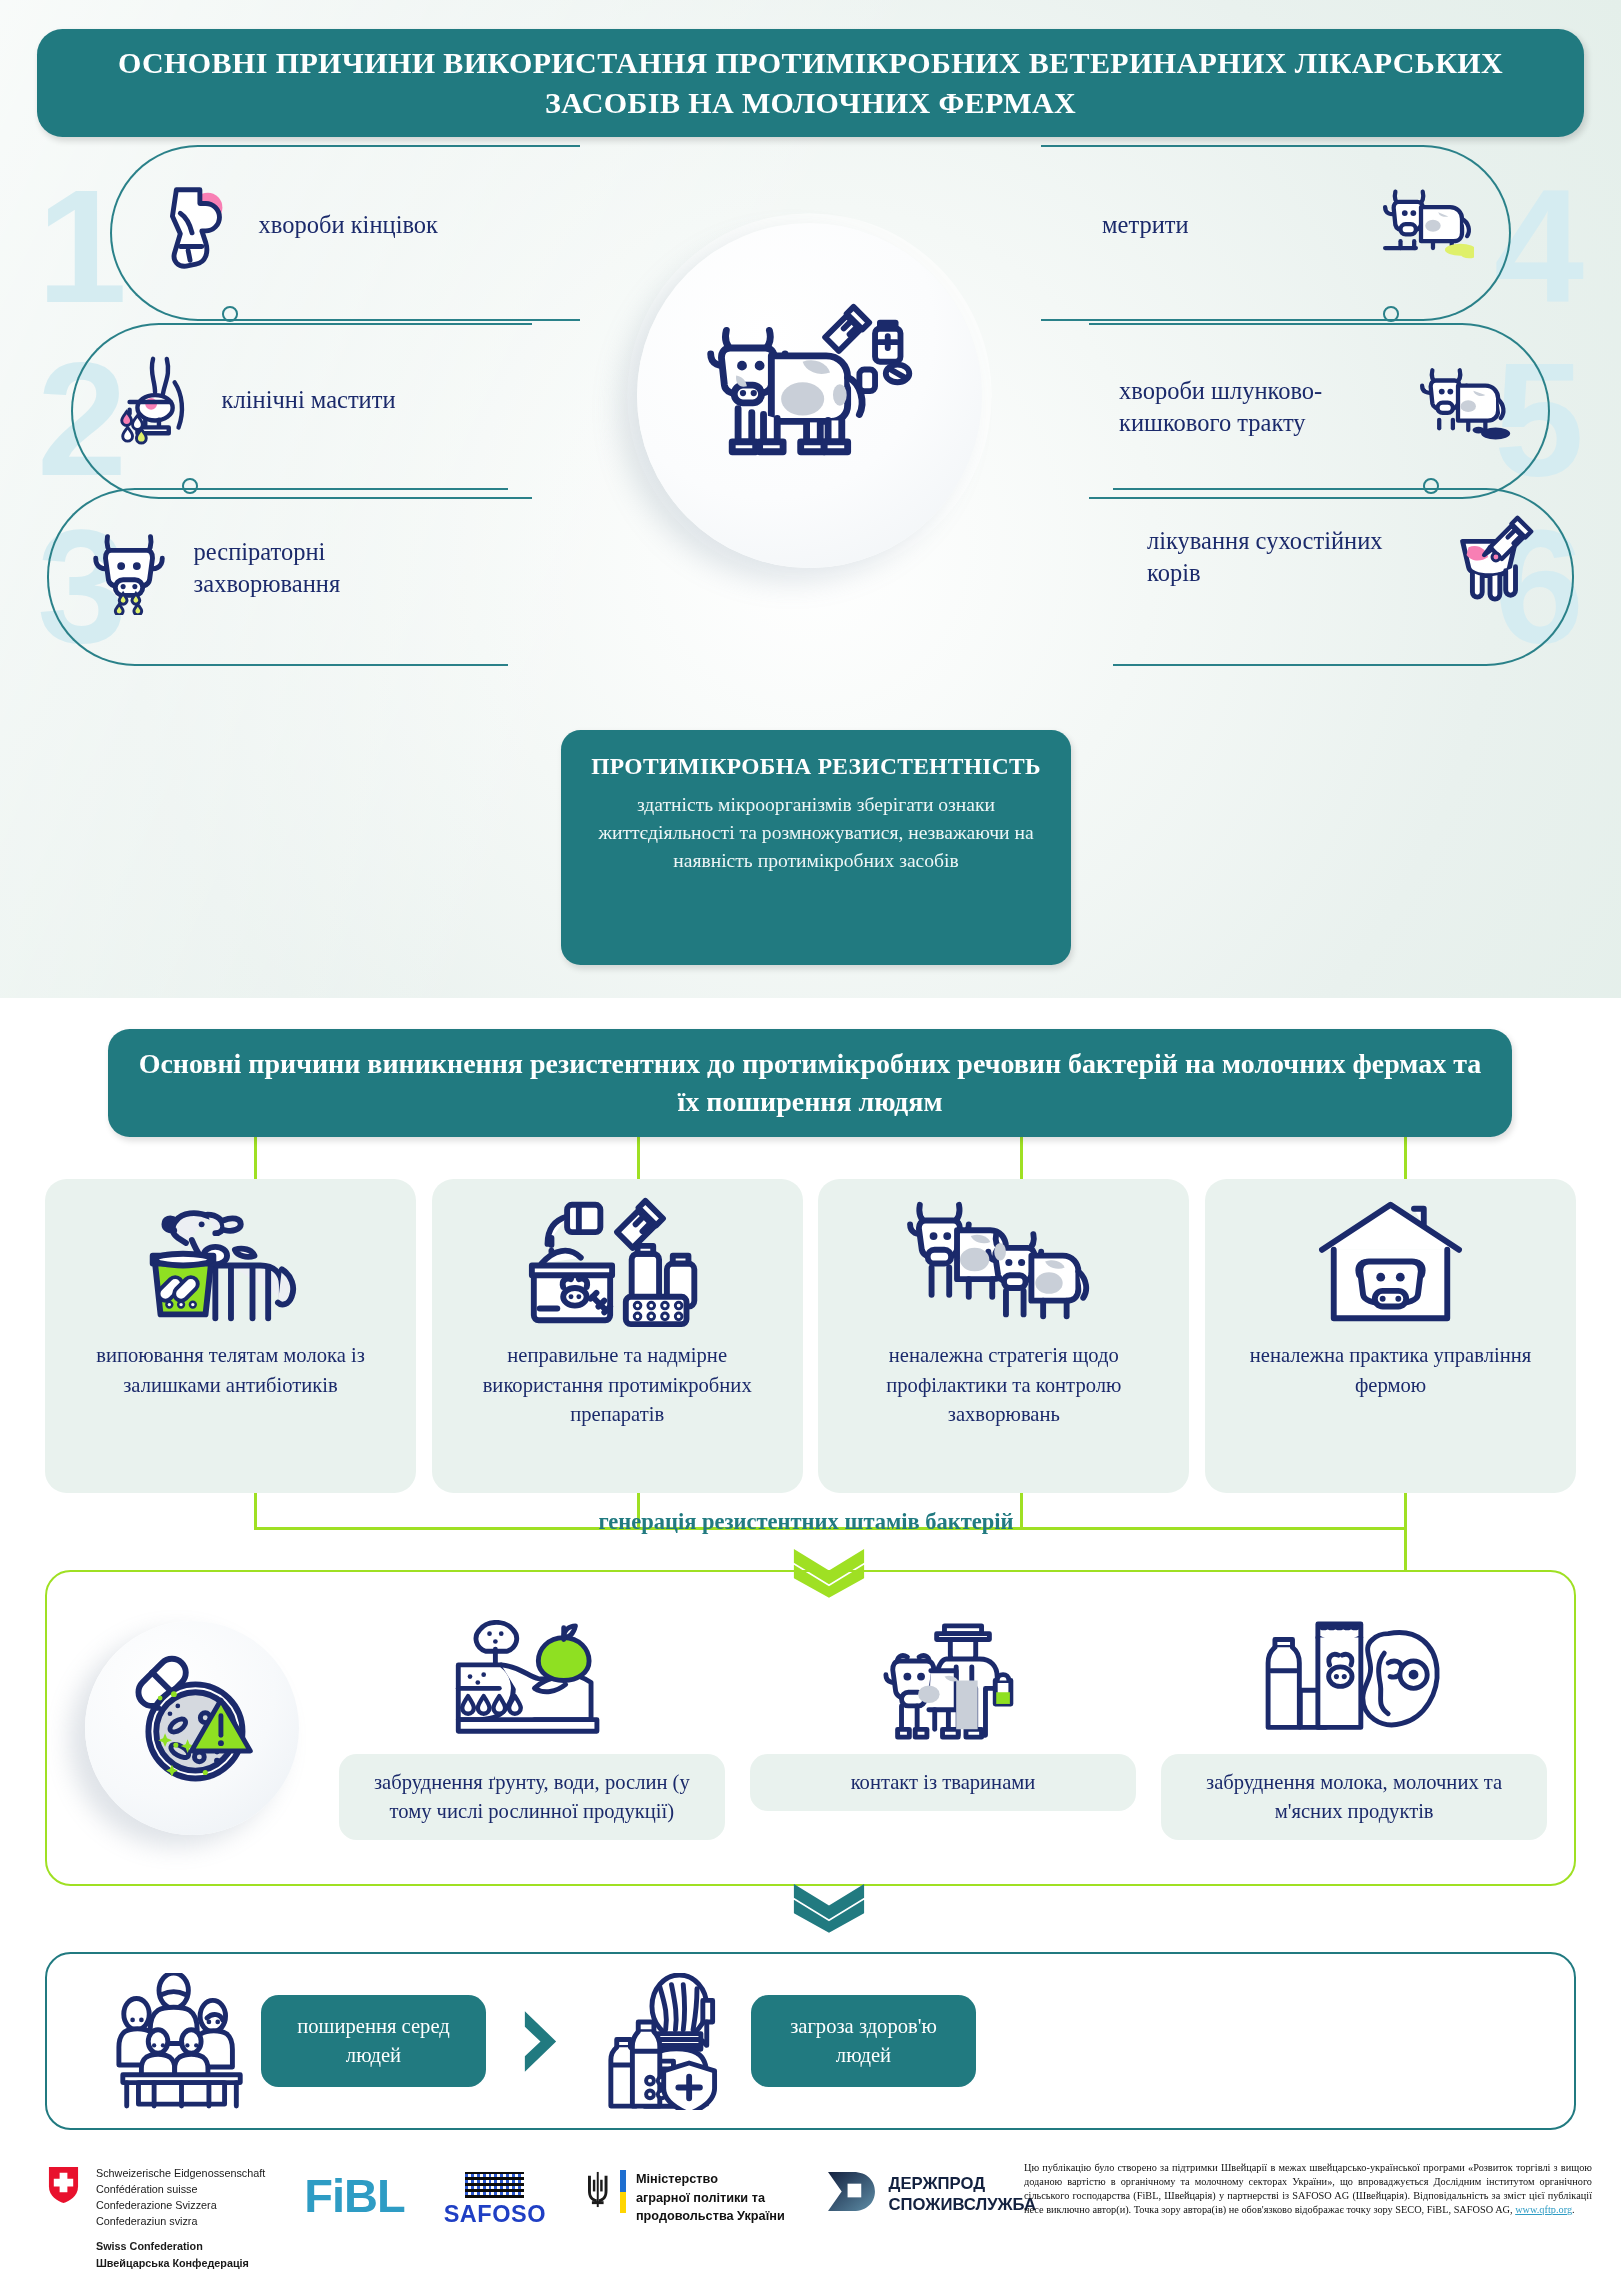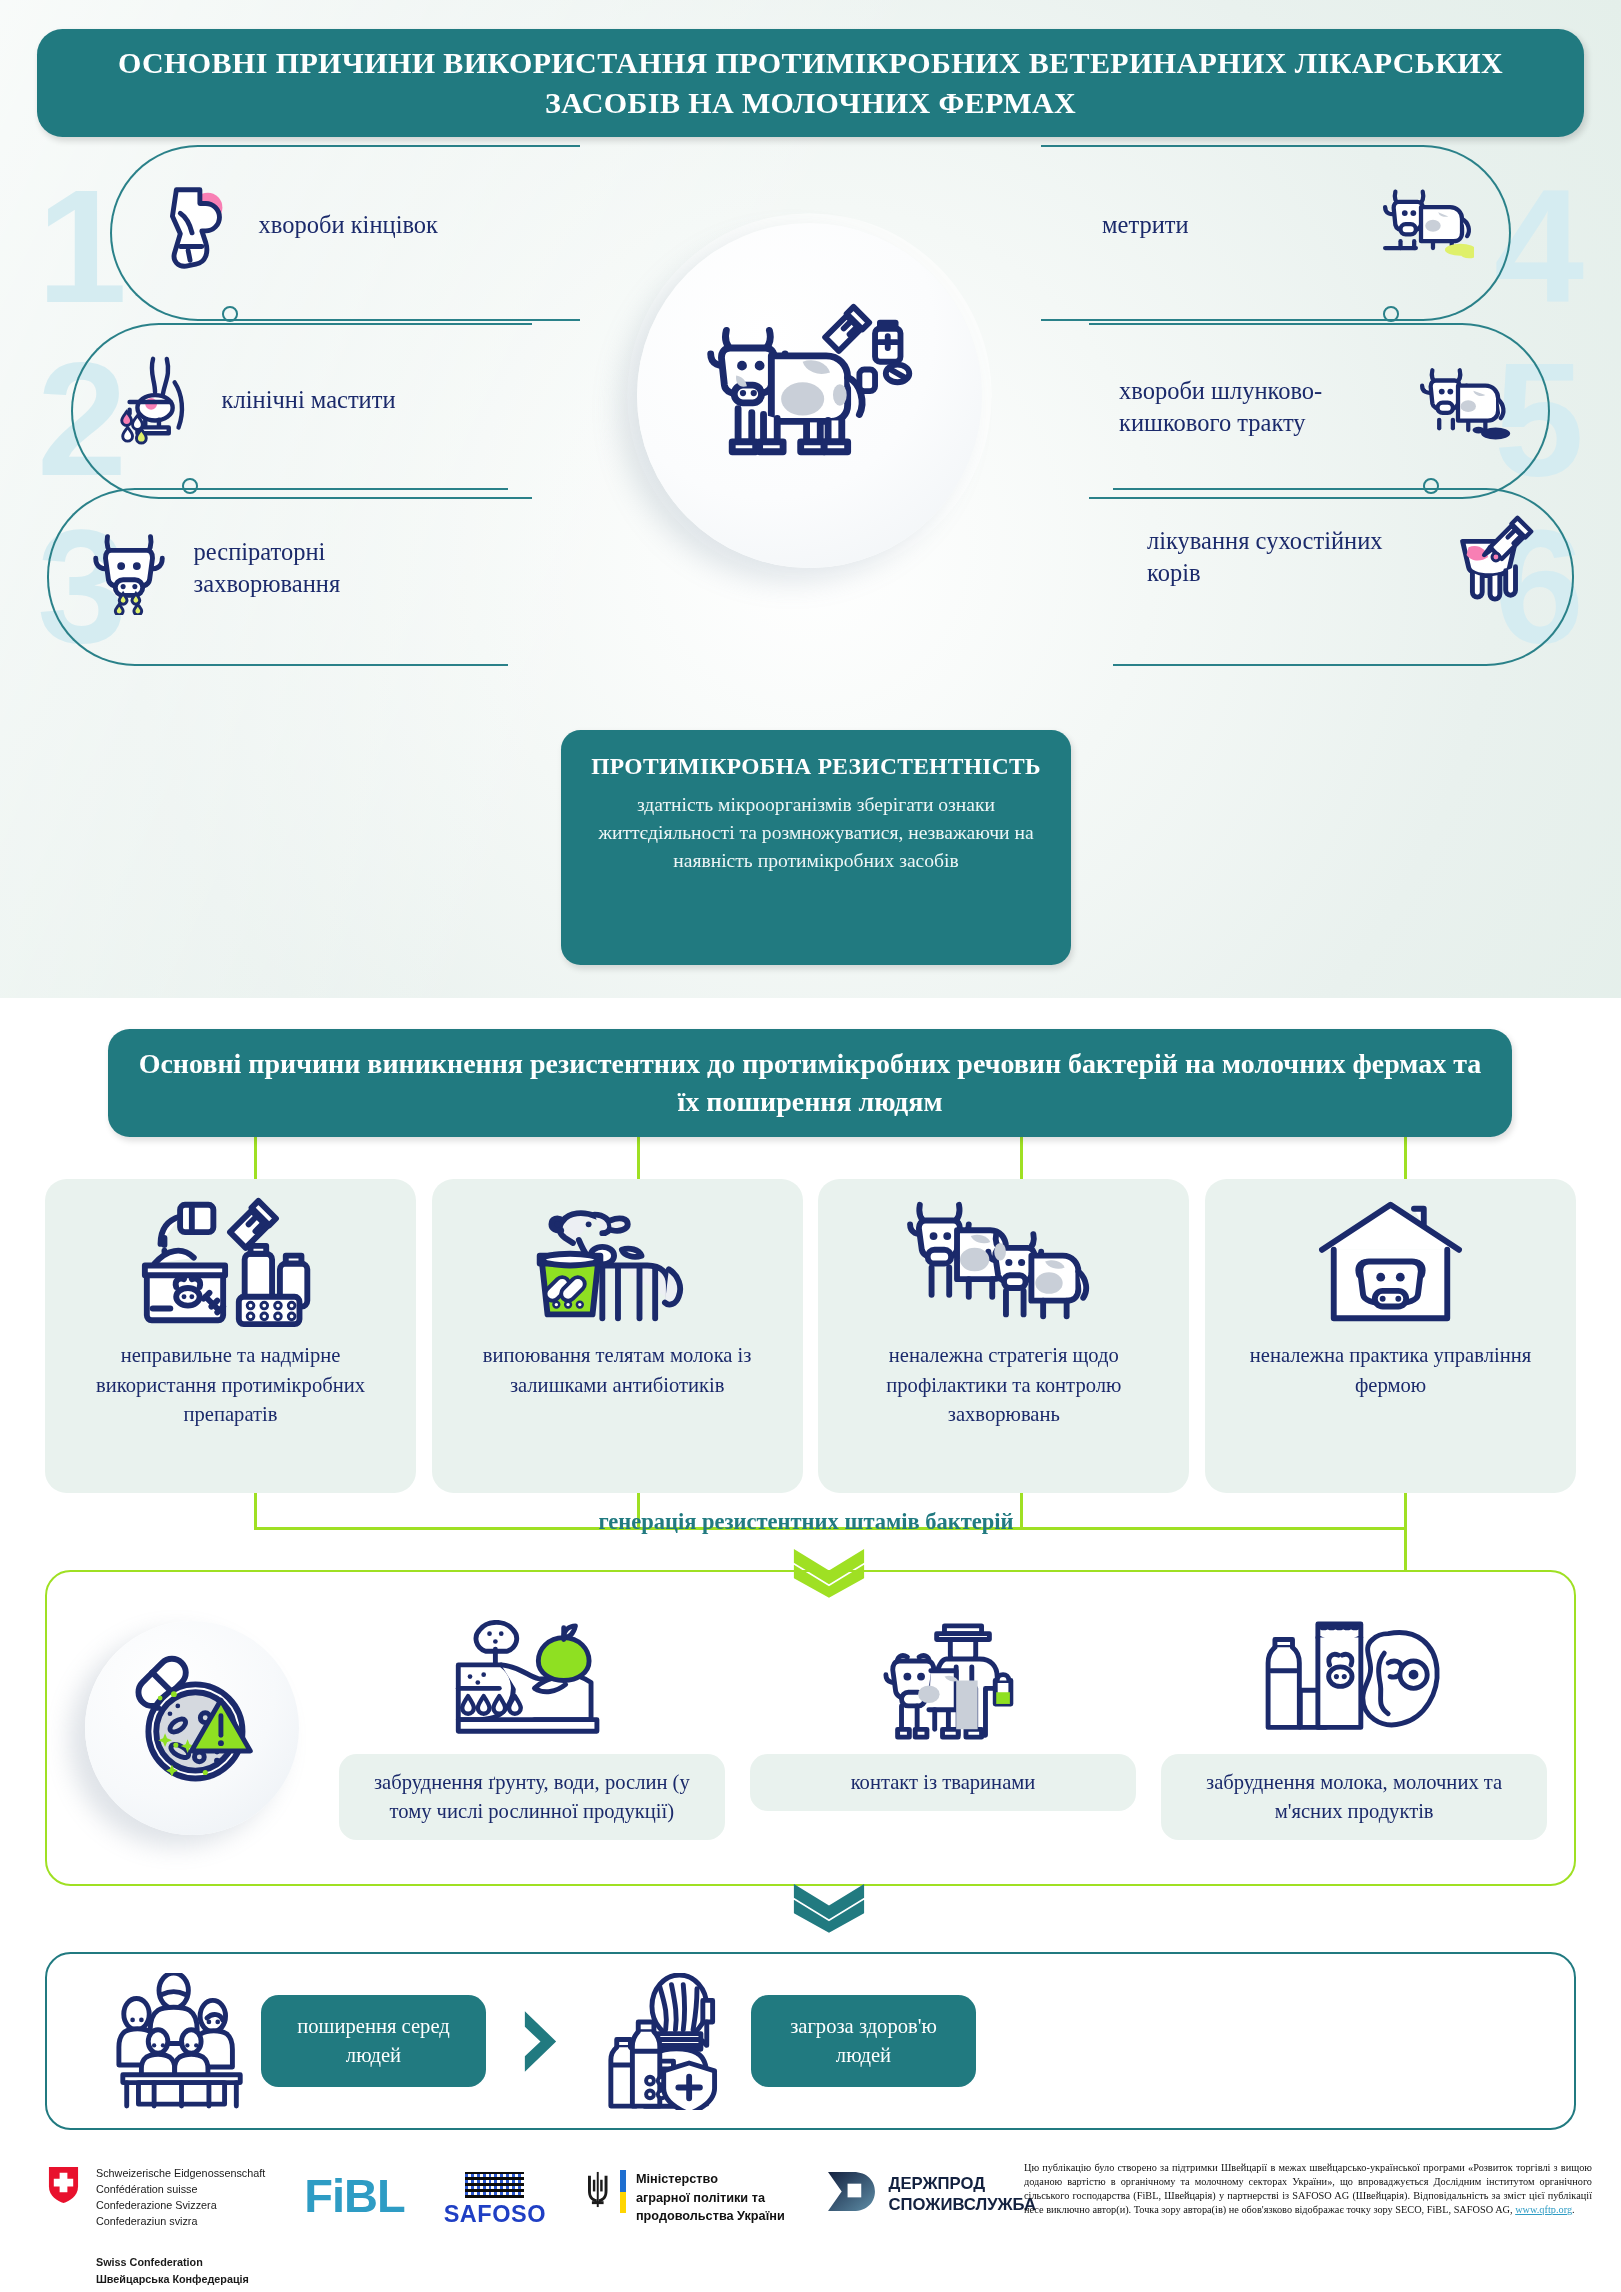--- a/index.html
+++ b/index.html
@@ -266,21 +266,21 @@
 
   
   .footer {
     position: absolute;
     left: 0; top: 2147px; width: 1621px; height: 146px;
     z-index: 4;
   }
   .logos { position:absolute; left:47px; top:17.6px; display:flex; align-items:flex-start; gap:39px;}
   .swiss { display:flex; gap:16px; }
   .swiss-txt { font-family:"Liberation Sans", sans-serif; font-size:10.8px; color:#1a1a1a; line-height:1.5; }
-  .swiss-txt .b { font-weight:bold; margin-top:25px; }
+  .swiss-txt .b { font-weight:bold; margin-top:9px; }
   .fibl { font-family:"Liberation Sans", sans-serif; font-weight:bold; font-size:47px; color:#2e9cc4; letter-spacing:-1px; line-height:1; margin-top:7.8px;}
   .safoso-wrap { margin-top: 7.8px; text-align:center;}
   .safoso-dots { width:59px; height:25.5px; margin: 0 auto 2.9px;
     background:
       repeating-linear-gradient(90deg, #1f4fcf 0 2.9px, transparent 2.9px 5.9px),
       repeating-linear-gradient(0deg, #000 0 2.9px, transparent 2.9px 5.9px);
     background-blend-mode: multiply; opacity:0.95;
   }
   .safoso { font-family:"Liberation Sans", sans-serif; font-weight:bold; font-size:23.5px; color:#1f3fc4; letter-spacing:0.5px;}
   .minagro { display:flex; align-items:flex-start; gap:9.8px; margin-top:5.9px;}
@@ -531,20 +531,57 @@
 <div class="sec2-banner">
   <h2>Основні причини виникнення резистентних до протимікробних речовин бактерій на молочних фермах та їх поширення людям</h2>
 </div>
 
 <div class="stub" style="left:254px; top:1137px; height:43px;"></div>
 <div class="stub" style="left:637px; top:1137px; height:43px;"></div>
 <div class="stub" style="left:1020px; top:1137px; height:43px;"></div>
 <div class="stub" style="left:1404px; top:1137px; height:43px;"></div>
 
 <div class="cards-row">
+
+  <div class="cause-card">
+    <div class="ci">
+      <svg viewBox="0 0 190 140" width="186" height="137">
+        <g fill="#eceff3" stroke="#1b2a6b" stroke-width="6" stroke-linejoin="round" stroke-linecap="round">
+          <path d="M74 22 c-14 -6 -28 -4 -34 4 c-6 7 -4 14 2 18 l8 5"></path>
+          <path d="M40 26 c-6 -4 -12 -2 -12 4 c0 5 5 7 10 6" fill="#1b2a6b"></path>
+          <path d="M72 20 c10 0 16 6 16 12 c0 4 -3 7 -8 7"></path>
+          <path d="M88 26 c10 -4 18 -2 18 4 c0 5 -8 8 -16 6"></path>
+          <path d="M56 46 c6 14 10 22 24 26 h46 c14 0 22 8 22 20 v14"></path>
+          <path d="M80 72 v54"></path>
+            <path d="M96 74 v52"></path>
+            <path d="M118 74 v52"></path>
+            <path d="M134 74 v52"></path>
+          <path d="M148 76 c10 6 14 18 10 28 c-3 8 -10 10 -14 6"></path>
+          <circle cx="66" cy="30" r="3" fill="#1b2a6b" stroke="none"></circle>
+        </g>
+        <g fill="#fff" stroke="#1b2a6b" stroke-width="6" stroke-linejoin="round">
+          <path d="M100 56 a14 10 0 0 0 20 6 a14 10 0 0 0 -20 -6z"></path>
+          <ellipse cx="80" cy="62" rx="12" ry="9"></ellipse>
+        </g>
+        <g>
+          <path d="M18 66 h58 l-6 56 h-46z" fill="#8fe022" stroke="#1b2a6b" stroke-width="6" stroke-linejoin="round"></path>
+          <path d="M16 62 h62 v8 h-62z" fill="#fff" stroke="#1b2a6b" stroke-width="6" stroke-linejoin="round"></path>
+          <ellipse cx="47" cy="66" rx="29" ry="6" fill="#fff" stroke="#1b2a6b" stroke-width="6"></ellipse>
+          <g fill="#fff" stroke="#1b2a6b" stroke-width="4">
+            <path d="M34 86 a7 7 0 0 1 10 10 l-10 10 a7 7 0 0 1 -10 -10z"></path>
+            <path d="M50 86 a7 7 0 0 1 10 10 l-10 10 a7 7 0 0 1 -10 -10z"></path>
+          </g>
+          <circle cx="33" cy="112" r="3" fill="#fff" stroke="#1b2a6b" stroke-width="2.5"></circle>
+          <circle cx="45" cy="112" r="3" fill="#fff" stroke="#1b2a6b" stroke-width="2.5"></circle>
+          <circle cx="57" cy="112" r="3" fill="#fff" stroke="#1b2a6b" stroke-width="2.5"></circle>
+        </g>
+      </svg>
+    </div>
+    <div class="ctxt">випоювання телятам молока із залишками антибіотиків</div>
+  </div>
 
   <div class="cause-card">
     <div class="ci">
       <svg viewBox="0 0 190 140" width="186" height="137">
         <g fill="#fff" stroke="#1b2a6b" stroke-width="6" stroke-linejoin="round" stroke-linecap="round">
           <rect x="44" y="10" width="34" height="28" rx="5"></rect>
           <path d="M56 12 v26"></path>
           <path d="M44 22 c-14 4 -20 14 -20 28"></path>
           <path d="M28 44 v14" stroke-dasharray="7 6"></path>
           <path d="M18 70 c12 -14 28 -18 40 -6"></path>
@@ -576,57 +613,20 @@
           <circle cx="144" cy="113" r="3.4"></circle>
             <circle cx="158" cy="113" r="3.4"></circle>
           <circle cx="116" cy="124" r="3.4"></circle>
             <circle cx="130" cy="124" r="3.4"></circle>
           <circle cx="144" cy="124" r="3.4"></circle>
             <circle cx="158" cy="124" r="3.4"></circle>
         </g>
       </svg>
     </div>
     <div class="ctxt">неправильне та надмірне використання протимікробних препаратів</div>
-  </div>
-
-  <div class="cause-card">
-    <div class="ci">
-      <svg viewBox="0 0 190 140" width="186" height="137">
-        <g fill="#eceff3" stroke="#1b2a6b" stroke-width="6" stroke-linejoin="round" stroke-linecap="round">
-          <path d="M74 22 c-14 -6 -28 -4 -34 4 c-6 7 -4 14 2 18 l8 5"></path>
-          <path d="M40 26 c-6 -4 -12 -2 -12 4 c0 5 5 7 10 6" fill="#1b2a6b"></path>
-          <path d="M72 20 c10 0 16 6 16 12 c0 4 -3 7 -8 7"></path>
-          <path d="M88 26 c10 -4 18 -2 18 4 c0 5 -8 8 -16 6"></path>
-          <path d="M56 46 c6 14 10 22 24 26 h46 c14 0 22 8 22 20 v14"></path>
-          <path d="M80 72 v54"></path>
-            <path d="M96 74 v52"></path>
-            <path d="M118 74 v52"></path>
-            <path d="M134 74 v52"></path>
-          <path d="M148 76 c10 6 14 18 10 28 c-3 8 -10 10 -14 6"></path>
-          <circle cx="66" cy="30" r="3" fill="#1b2a6b" stroke="none"></circle>
-        </g>
-        <g fill="#fff" stroke="#1b2a6b" stroke-width="6" stroke-linejoin="round">
-          <path d="M100 56 a14 10 0 0 0 20 6 a14 10 0 0 0 -20 -6z"></path>
-          <ellipse cx="80" cy="62" rx="12" ry="9"></ellipse>
-        </g>
-        <g>
-          <path d="M18 66 h58 l-6 56 h-46z" fill="#8fe022" stroke="#1b2a6b" stroke-width="6" stroke-linejoin="round"></path>
-          <path d="M16 62 h62 v8 h-62z" fill="#fff" stroke="#1b2a6b" stroke-width="6" stroke-linejoin="round"></path>
-          <ellipse cx="47" cy="66" rx="29" ry="6" fill="#fff" stroke="#1b2a6b" stroke-width="6"></ellipse>
-          <g fill="#fff" stroke="#1b2a6b" stroke-width="4">
-            <path d="M34 86 a7 7 0 0 1 10 10 l-10 10 a7 7 0 0 1 -10 -10z"></path>
-            <path d="M50 86 a7 7 0 0 1 10 10 l-10 10 a7 7 0 0 1 -10 -10z"></path>
-          </g>
-          <circle cx="33" cy="112" r="3" fill="#fff" stroke="#1b2a6b" stroke-width="2.5"></circle>
-          <circle cx="45" cy="112" r="3" fill="#fff" stroke="#1b2a6b" stroke-width="2.5"></circle>
-          <circle cx="57" cy="112" r="3" fill="#fff" stroke="#1b2a6b" stroke-width="2.5"></circle>
-        </g>
-      </svg>
-    </div>
-    <div class="ctxt">випоювання телятам молока із залишками антибіотиків</div>
   </div>
 
   <div class="cause-card">
     <div class="ci">
       <svg viewBox="0 0 200 140" width="196" height="137">
         <g fill="#fff" stroke="#1b2a6b" stroke-width="6" stroke-linejoin="round" stroke-linecap="round">
           <path d="M14 10 c-2 10 2 16 7 19"></path>
             <path d="M54 10 c2 10 -2 16 -7 19"></path>
           <path d="M4 30 c0 9 8 11 14 9"></path>
             <path d="M64 30 c0 9 -8 11 -14 9"></path>

